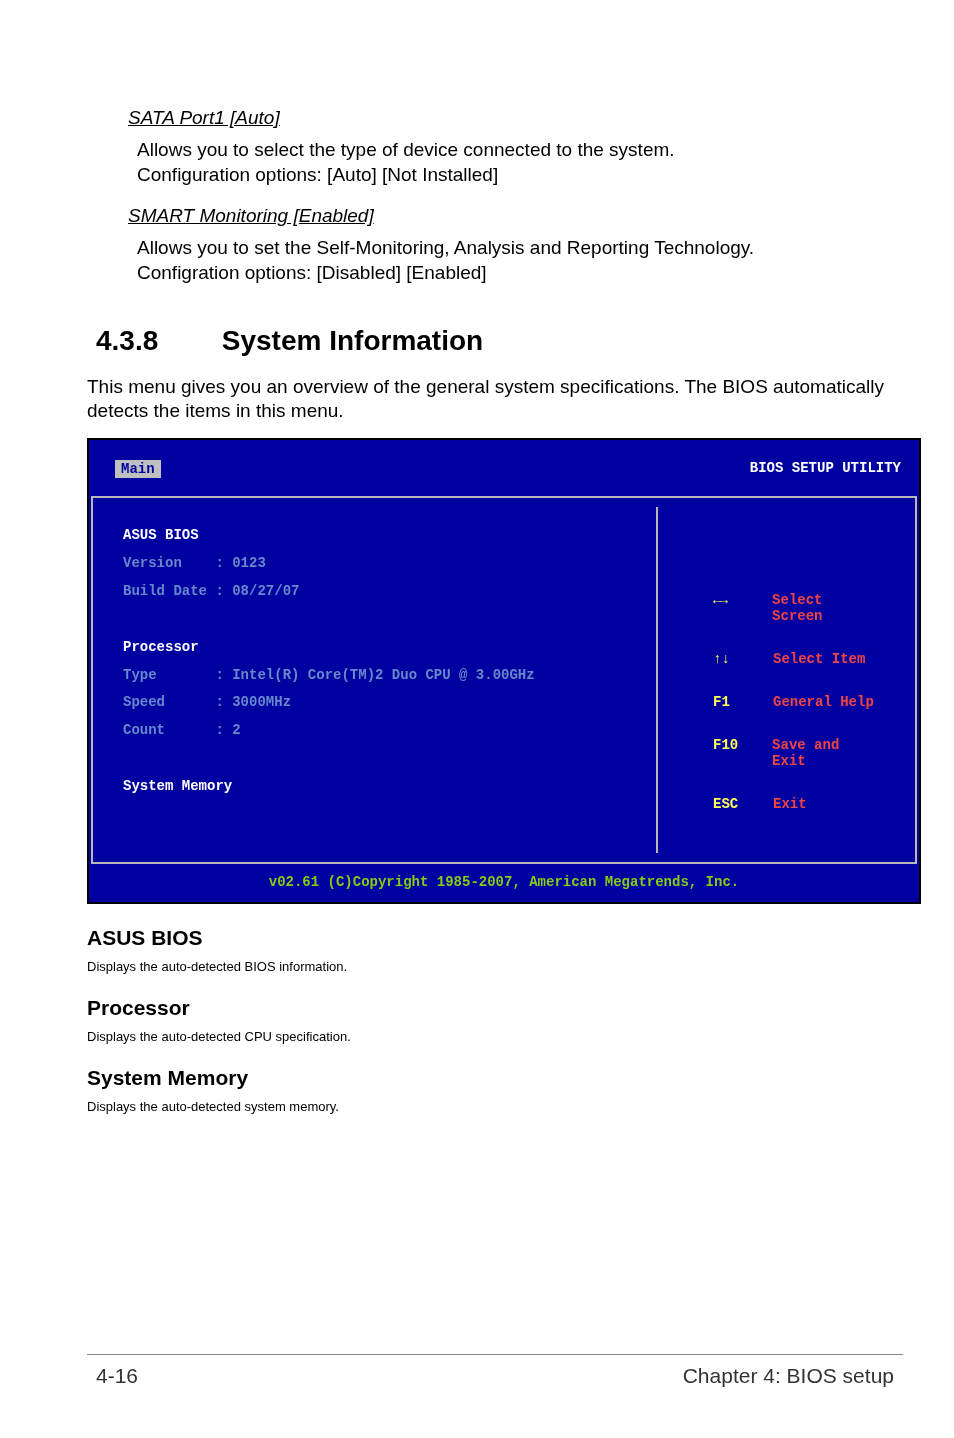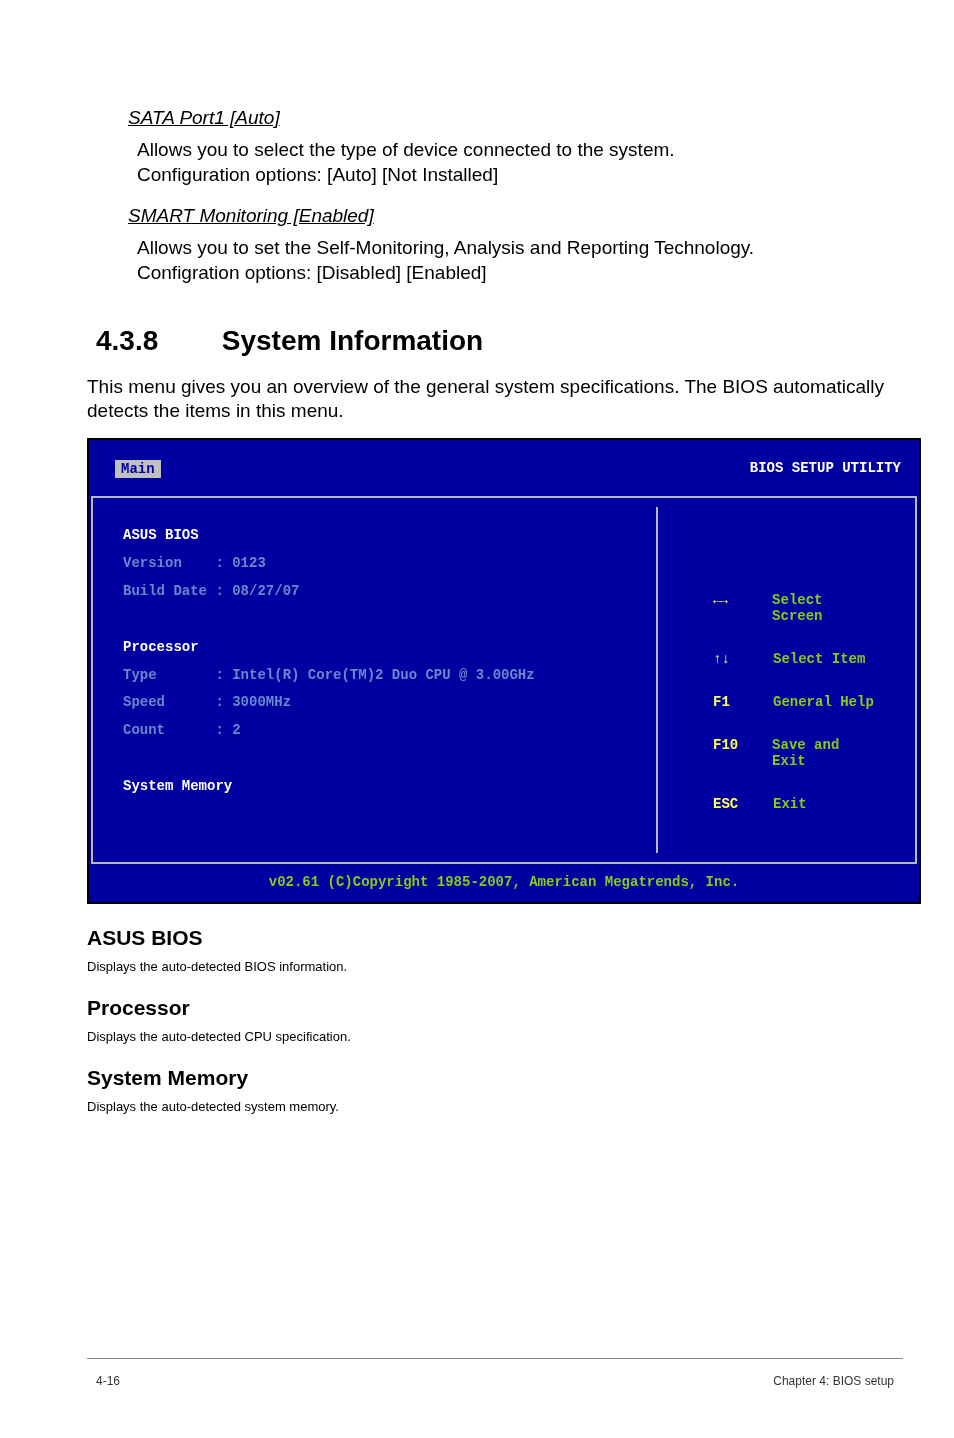--- a/index.html
+++ b/index.html
@@ -83,21 +83,21 @@
     .bios-right-inner {
       position: absolute;
       bottom: 14px;
       left: 10px;
     }
     .bios-label-white { color: #ffffff; }
     .bios-line { white-space: pre; }
     .bios-kv { white-space: pre; }
     .bios-right-row { display:flex; }
     .bios-right-key { color: #ffff55; width: 42px; display:inline-block;}
-    .bios-right-val { color: #84cc16; }
+    .bios-right-val { color: #ef4444; }
     .bios-arrow-lr { color:#ffff55; letter-spacing:-2px;}
     .bios-footer {
       background: #0000a0;
       color: #84cc16;
       text-align: center;
       padding: 1px 0 3px 0;
     }
     .subhead {
       font-size: 21px;
       font-weight: bold;
@@ -108,24 +108,24 @@
     .sub-para {
       font-size: 13px;
       margin-bottom: 6px;
     }
     .page-footer {
       position: absolute;
       bottom: 50px;
       left: 60px;
       right: 60px;
       border-top: 1px solid #888;
-      padding-top: 6px;
+      padding-top: 0;
       display: flex;
       justify-content: space-between;
-      font-size: 12px;
+      font-size: 21px;
       color: #333;
       text-align: center;
     }
   </style>
 </head>
 <body>
 
 <div class="sata-heading">SATA Port1 [Auto]</div>
 <div class="body-para">
   <span>Allows you to select the type of device connected to the system.</span><br>

